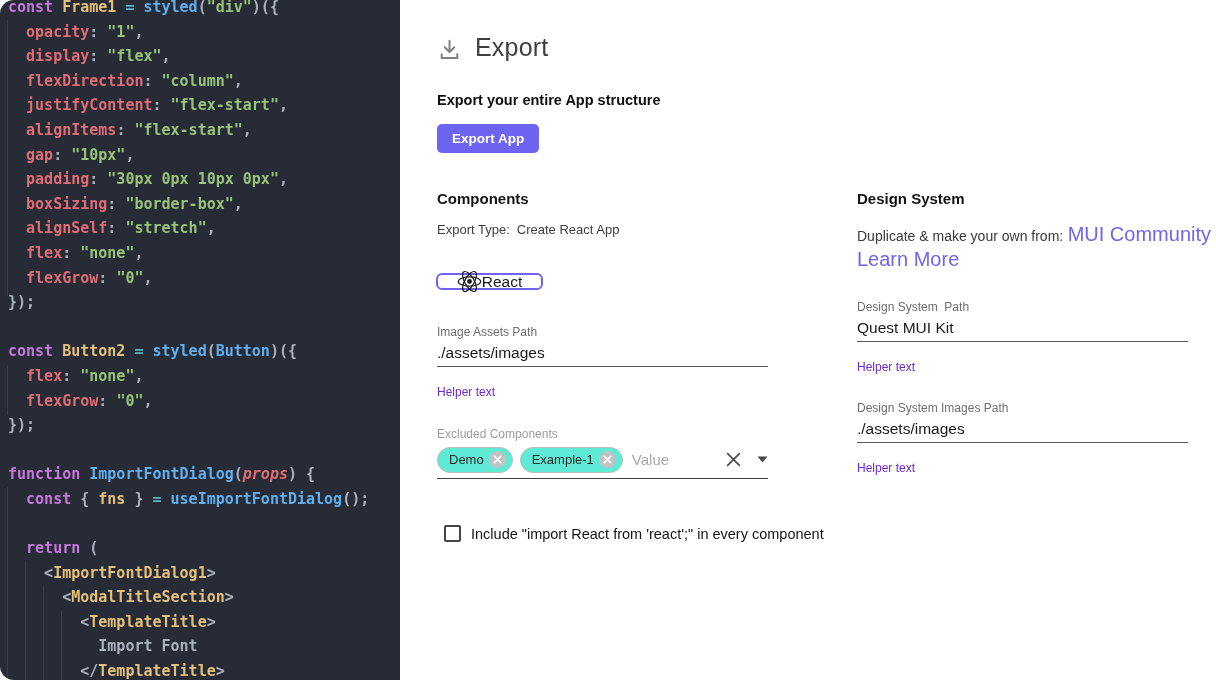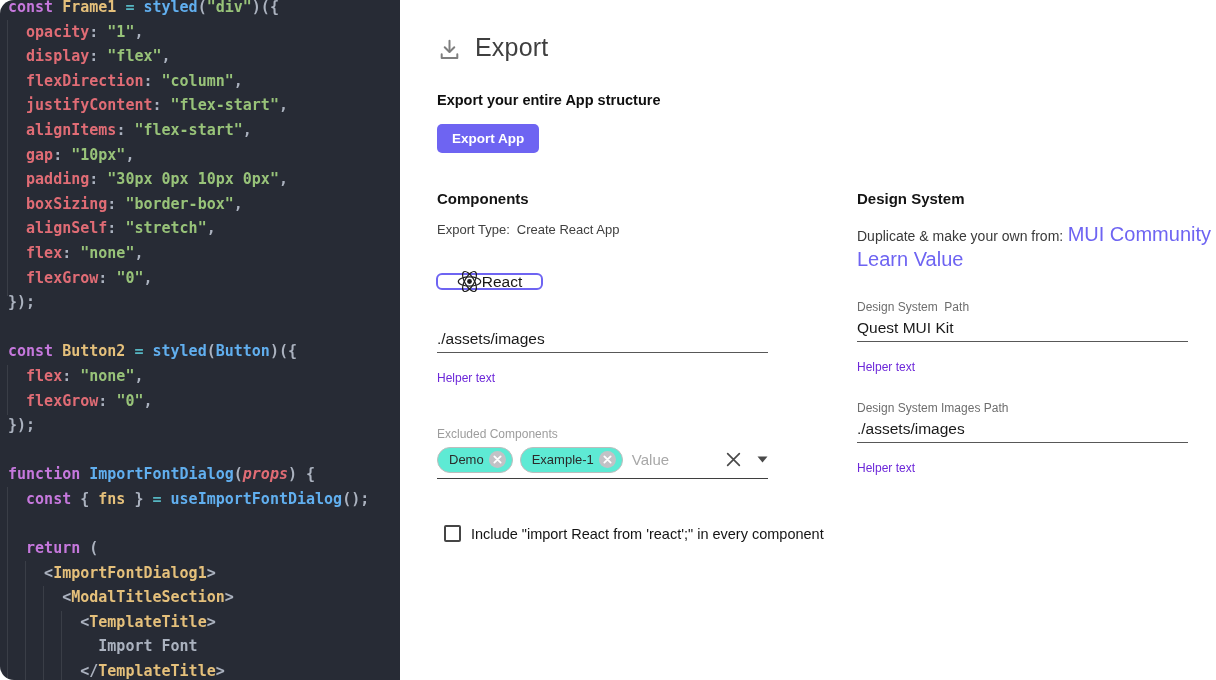--- a/index.html
+++ b/index.html
@@ -150,20 +150,21 @@
               <ellipse rx="10.3" ry="4.3" transform="rotate(60)"></ellipse>
               <ellipse rx="10.3" ry="4.3" transform="rotate(120)"></ellipse>
             </g>
           </svg>
         </span>
         <span class="fw-react-label">React</span>
       </div>
     </div>
 
     <div class="abs text-field" style="left:37px;top:325px;">
+      <div class="f-label">Image Assets Path</div>
       <div>
         <div class="f-value">./assets/images</div>
         <div class="f-underline"></div>
       </div>
       <div class="f-helper">Helper text</div>
     </div>
 
     <div class="abs text-field" style="left:37px;top:427px;">
       <div class="f-label muted">Excluded Components</div>
       <div class="chips-row">
@@ -204,21 +205,21 @@
     </div>
 
 
     <div class="abs sub-heading" style="left:457px;top:190px;">Design System</div>
 
     <div class="abs" style="left:457px;top:223px;white-space:nowrap;">
       <span class="body-text">Duplicate &amp; make your own from:</span>
       <span class="link">MUI Community Kit</span>
     </div>
 
-    <div class="abs link" style="left:457px;top:248px;">Learn Value</div>
+    <div class="abs link" style="left:457px;top:248px;">Learn More</div>
 
     <div class="abs text-field" style="left:457px;top:300px;">
       <div class="f-label">Design System  Path</div>
       <div>
         <div class="f-value">Quest MUI Kit</div>
         <div class="f-underline"></div>
       </div>
       <div class="f-helper">Helper text</div>
     </div>
 

